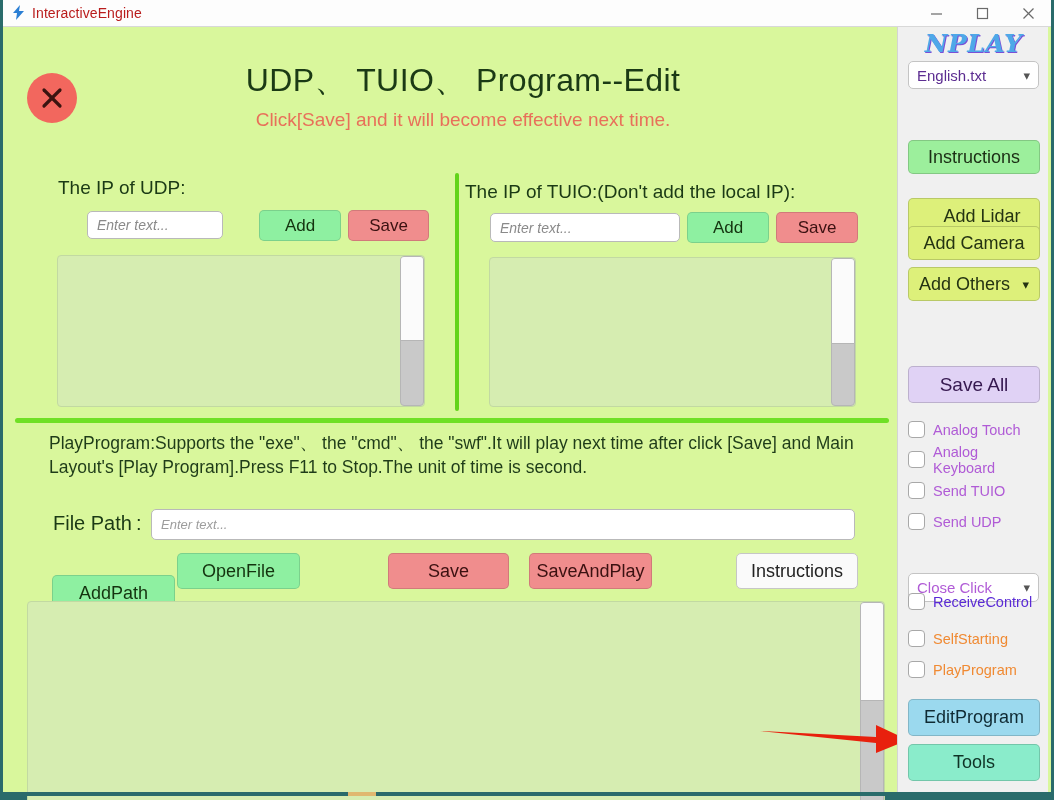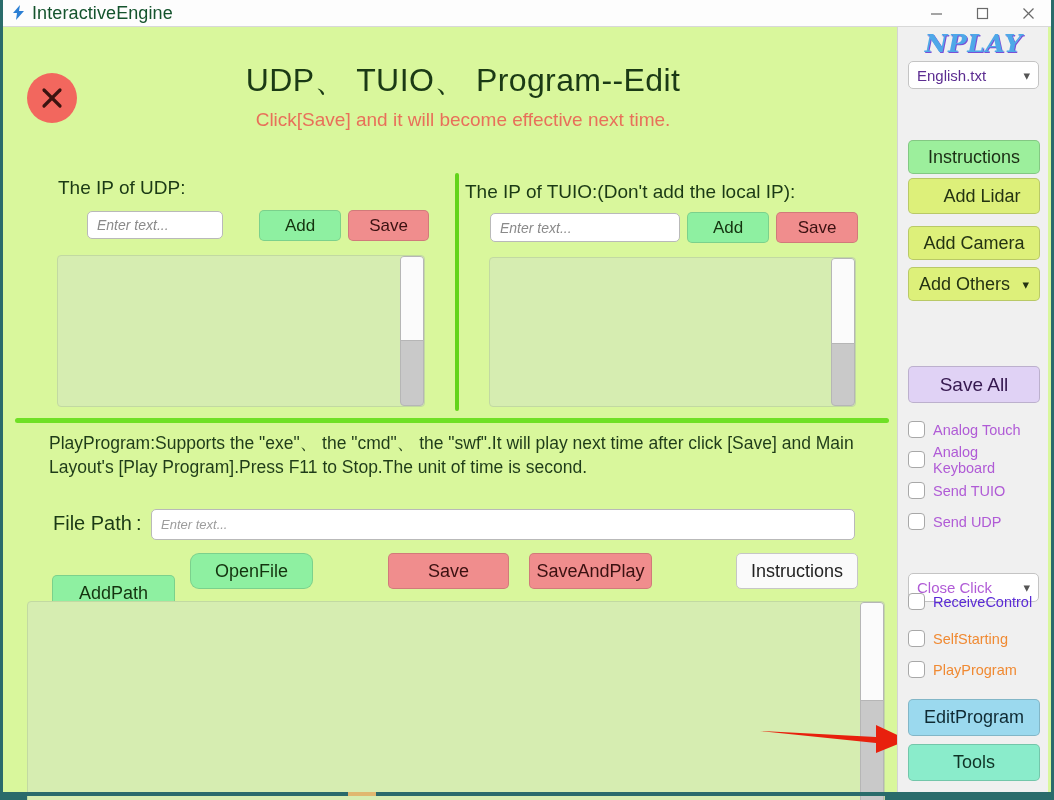--- a/index.html
+++ b/index.html
@@ -26,21 +26,21 @@
     width: 1048px; height: 27px;
     background: #fdfdfd;
     border-bottom: 1px solid #d8d8d8;
     display: flex; align-items: center;
   }
   #titlebar .bolt {
     margin-left: 9px; margin-right: 7px;
     color: #2b7fd4; font-size: 14px; line-height: 1;
   }
   #titlebar .apptitle {
-    font-size: 18px; color: #14532d; letter-spacing: .1px;
+    font-size: 14px; color: #b91c1c; letter-spacing: .1px;
   }
   #winbtns { margin-left: auto; display: flex; height: 27px; }
   #winbtns .wb {
     width: 46px; height: 27px;
     display: flex; align-items: center; justify-content: center;
     color: #6a6a6a; font-size: 14px;
   }
   #winbtns .wb svg { display: block; }
 
   
@@ -164,21 +164,21 @@
   }
 
   .wbtn {
     position: absolute;
     border-radius: 5px;
     display: flex; align-items: center; justify-content: center;
     font-size: 18px;
     border: 1px solid rgba(0,0,0,.13);
   }
   #btn-addpath     { left: 49px;  top: 526px; width: 123px; height: 36px; background: #8ef0a1; color: #14330f; margin-top: 22px; }
-  #btn-openfile    { left: 187px; top: 526px; width: 123px; height: 36px; background: #8ef0a1; color: #14330f; border-radius: 9px; }
+  #btn-openfile    { left: 174px; top: 526px; width: 123px; height: 36px; background: #8ef0a1; color: #14330f; }
   #btn-save2       { left: 385px; top: 526px; width: 121px; height: 36px; background: #f08d8d; color: #3b1111; }
   #btn-saveandplay { left: 526px; top: 526px; width: 123px; height: 36px; background: #f08d8d; color: #3b1111; }
   #btn-instructions2 { left: 733px; top: 526px; width: 122px; height: 36px; background: #fafafa; color: #232323; border: 1px solid #c6c6c6; }
 
   #bottom-list {
     position: absolute; left: 24px; top: 574px;
     width: 858px; height: 208px;
     background: #d6edb1; border: 1px solid #c2d9a2; border-radius: 4px;
   }
 
@@ -217,21 +217,21 @@
 
   .sb-btn {
     position: absolute; left: 10px; width: 132px;
     border-radius: 5px;
     display: flex; align-items: center; justify-content: center;
     font-size: 18px;
     border: 1px solid rgba(0,0,0,.16);
   }
   #b-aboutengine  { top: 72px;  height: 34px; background: #9cef9c; color: #1b2d14; }
   #b-instructions { top: 113px; height: 34px; background: #9cef9c; color: #1b2d14; }
-  #b-addlidar     { top: 151px; height: 36px; background: #ddf07a; color: #243312; padding-left: 16px; }
+  #b-addlidar     { top: 171px; height: 36px; background: #ddf07a; color: #243312; padding-left: 16px; }
   #b-addcamera    { top: 199px; height: 34px; background: #ddf07a; color: #243312; }
   #b-addothers    { top: 240px; height: 34px; background: #ddf07a; color: #243312; justify-content: flex-start; padding: 0 10px; }
   #b-addothers .caret { margin-left: auto; font-size: 13px; }
   #b-parameters   { top: 288px; height: 36px; background: #fadcb5; color: #4a2f10; }
   #b-saveall      { top: 339px; height: 37px; background: #e0d2f5; color: #35184f; font-size: 19px; }
   #b-editprogram  { top: 672px; height: 37px; background: #9bd9ee; color: #0f2a33; }
   #b-tools        { top: 717px; height: 37px; background: #8aeccb; color: #0f3326; }
 
   .sb-check {
     position: absolute; left: 10px; width: 136px; height: 23px;

